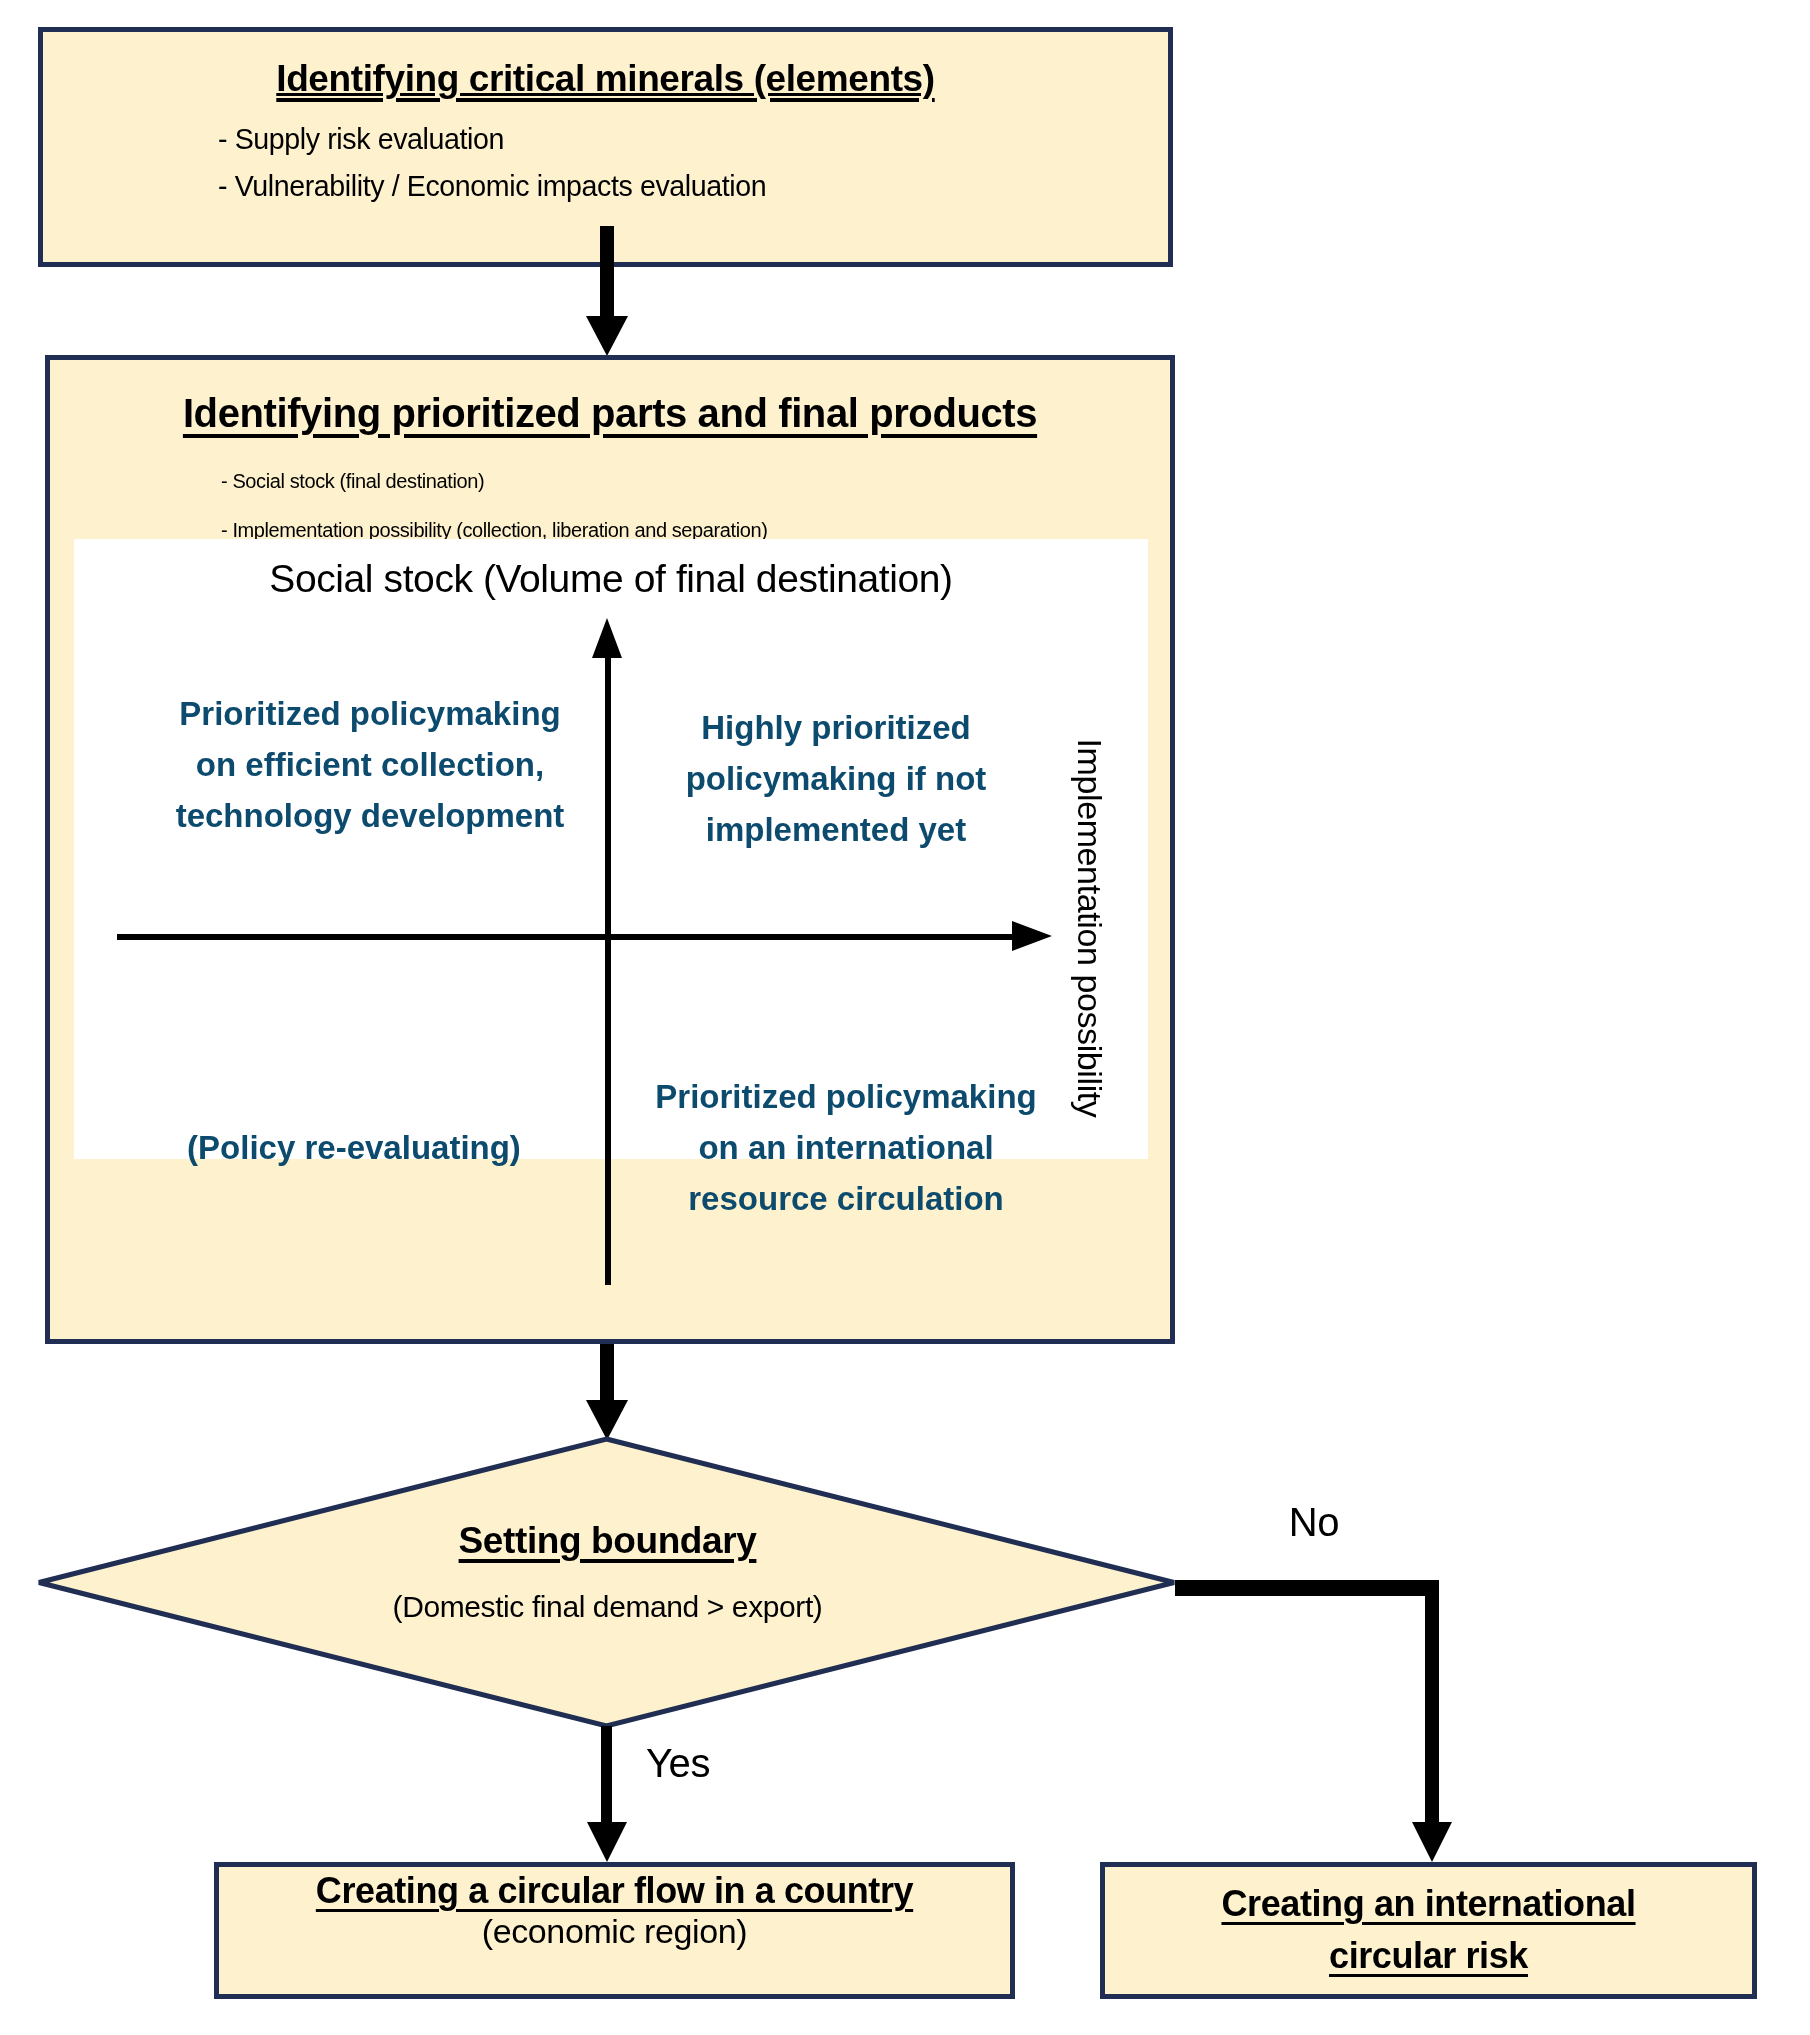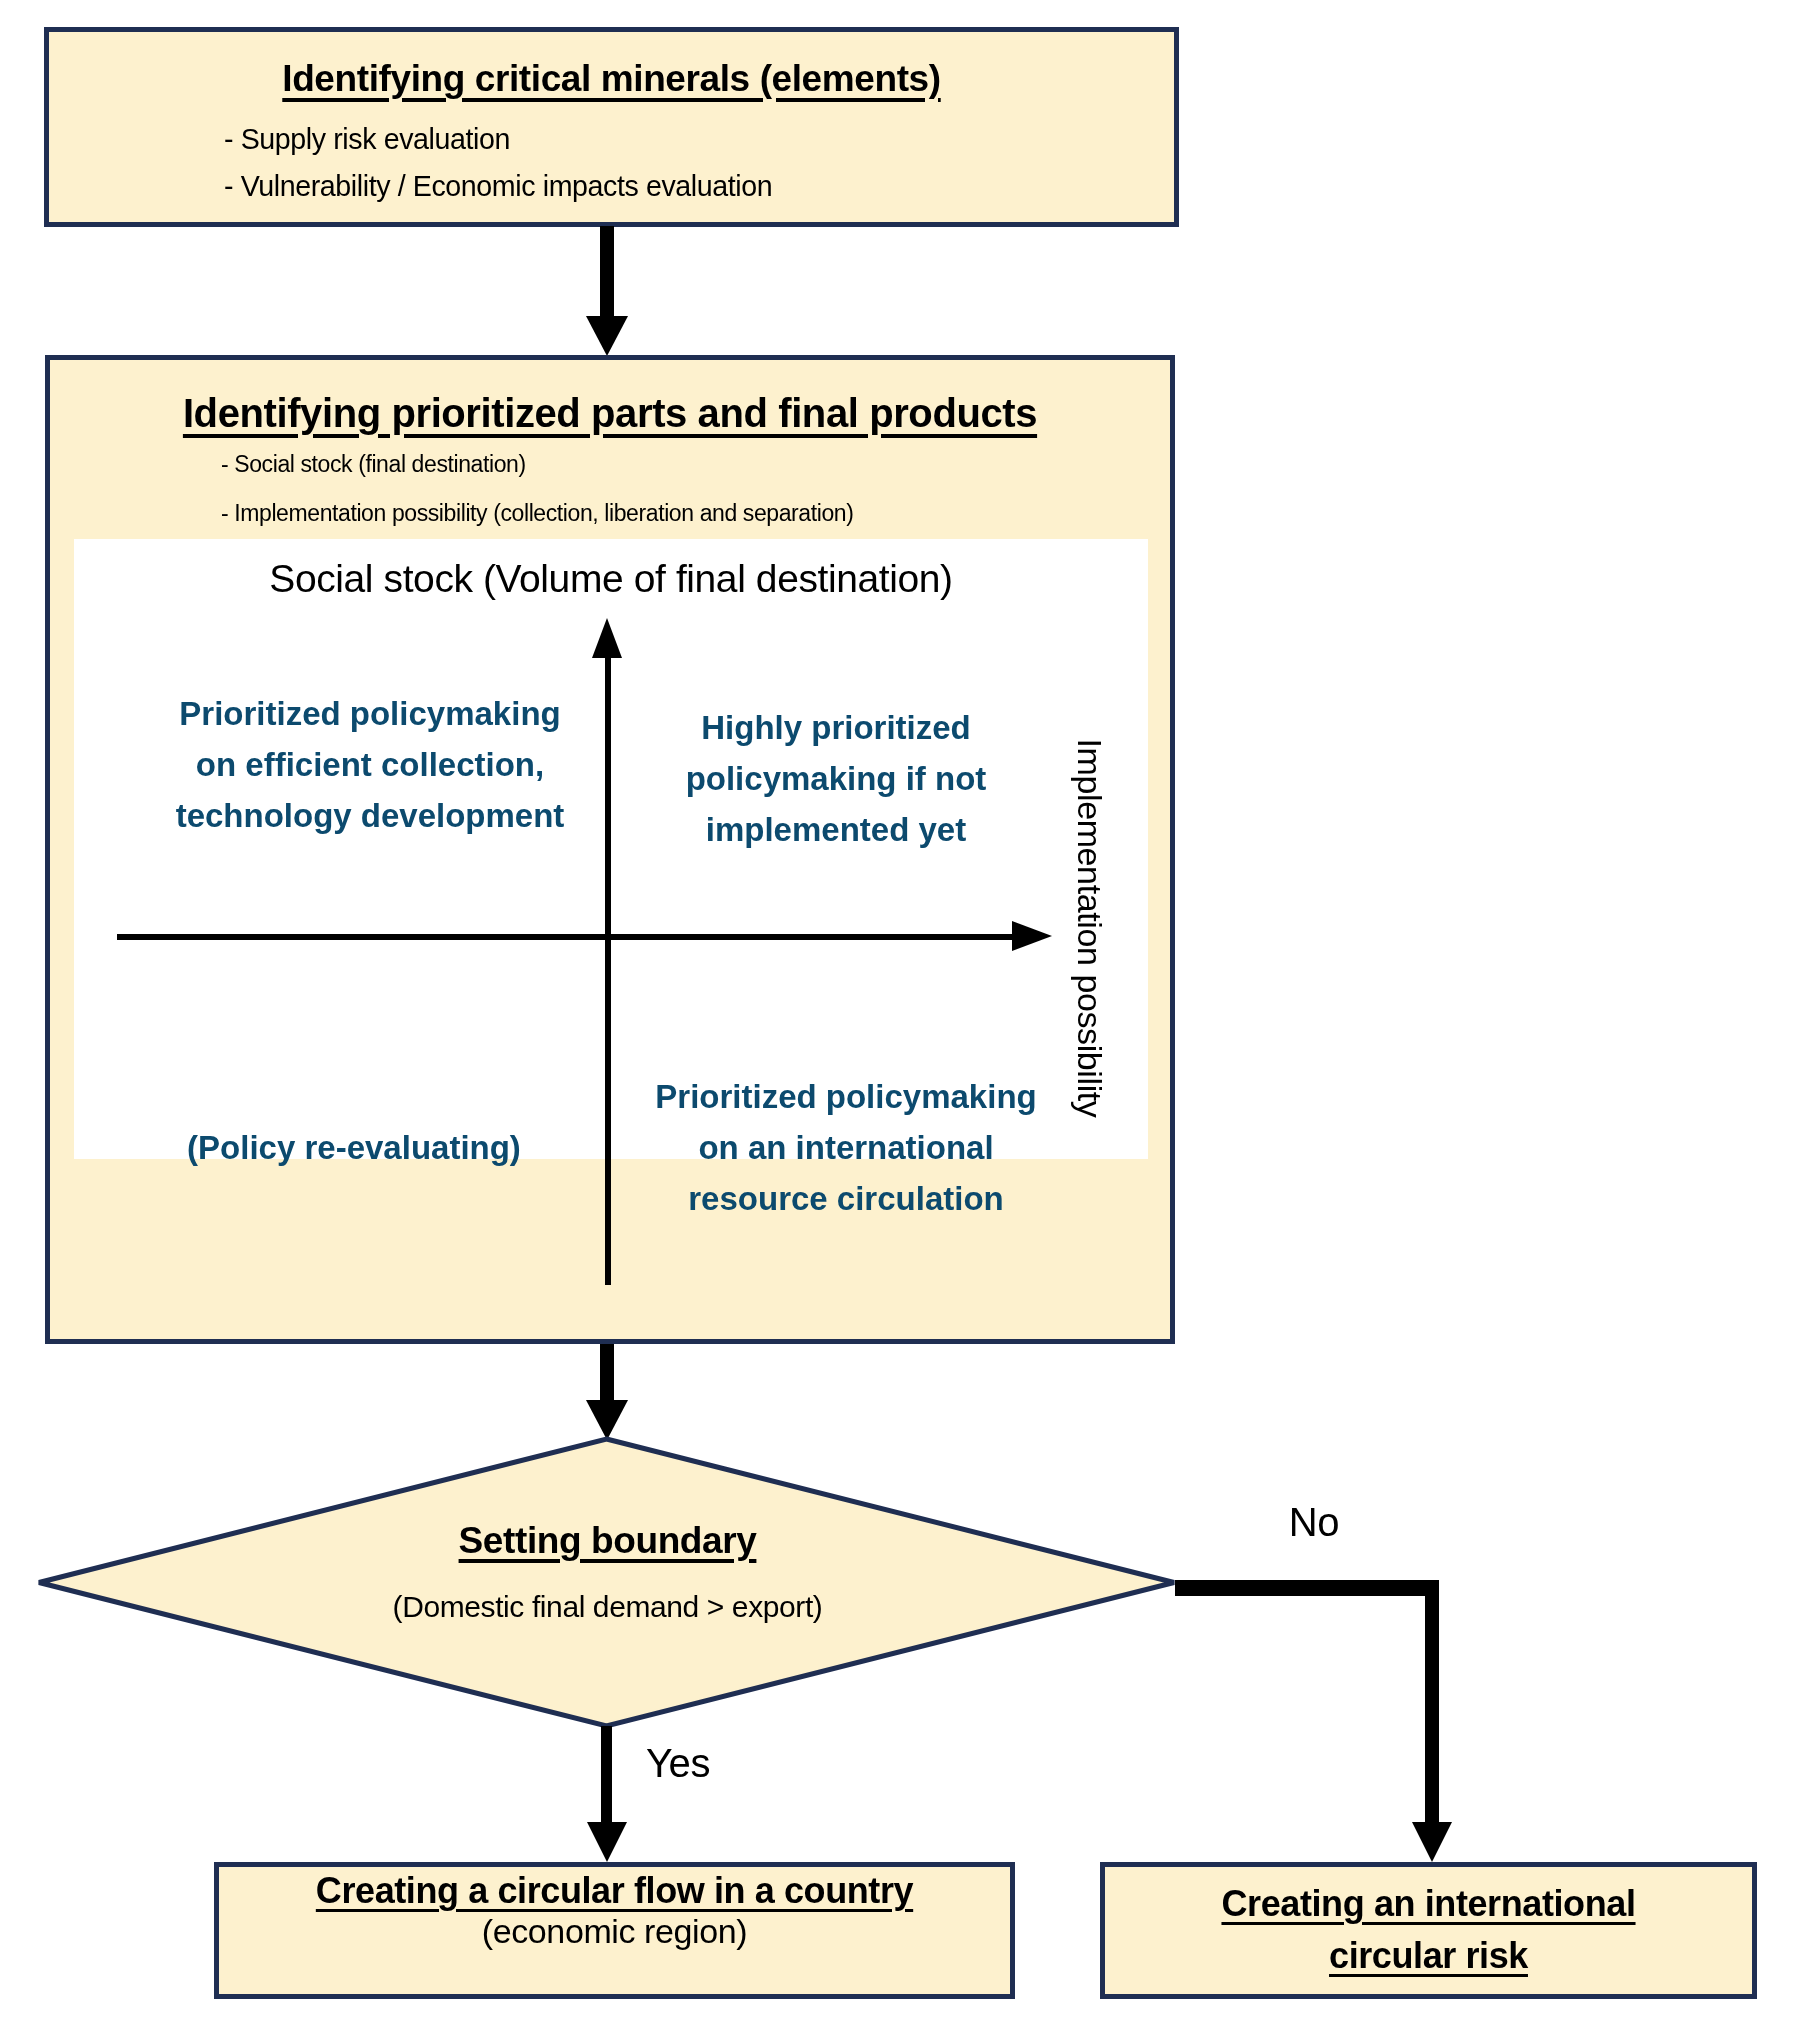--- a/index.html
+++ b/index.html
@@ -38,34 +38,34 @@
     text-align:center;font-weight:bold;font-size:36px;letter-spacing:-0.4px;
     text-decoration:underline;text-decoration-thickness:2.9px;text-underline-offset:6.4px;
   }
   .end-sub{text-align:center;font-size:34px;letter-spacing:-0.4px;}
 </style>
 </head>
 <body>
 
 <div class="canvas">
 
-  <div class="box" style="left:44px;top:27px;width:1135px;height:200px;">
+  <div class="box" style="left:38px;top:27px;width:1135px;height:240px;text-decoration:underline;">
     <div class="box-title" style="margin-top:26px;font-size:37px;">Identifying critical minerals (elements)</div>
     <div class="bullets" style="left:175px;top:84px;">
       <div>- Supply risk evaluation</div>
       <div>- Vulnerability / Economic impacts evaluation</div>
     </div>
   </div>
 
   <div class="vbar" style="left:600px;top:226px;width:14.3px;height:91px;"></div>
   <div class="tri-down" style="left:586px;top:316px;"></div>
 
   <div class="box" style="left:45px;top:355px;width:1130px;height:989px;">
     <div class="box-title" style="margin-top:31px;font-size:40px;">Identifying prioritized parts and final products</div>
-    <div class="bullets" style="left:171px;top:80px;font-size:23px;line-height:49px;">
+    <div class="bullets" style="left:171px;top:97px;font-size:20px;line-height:49px;">
       <div>- Social stock (final destination)</div>
       <div>- Implementation possibility (collection, liberation and separation)</div>
     </div>
 
     <div class="white-panel" style="left:24px;top:179px;width:1074px;height:620px;">
       <div class="q-title" style="top:18px;">Social stock (Volume of final destination)</div>
 
       <div class="tri-up" style="left:518px;top:79px;"></div>
       <div class="vbar" style="left:531px;top:114px;width:5.7px;height:632px;"></div>
 

